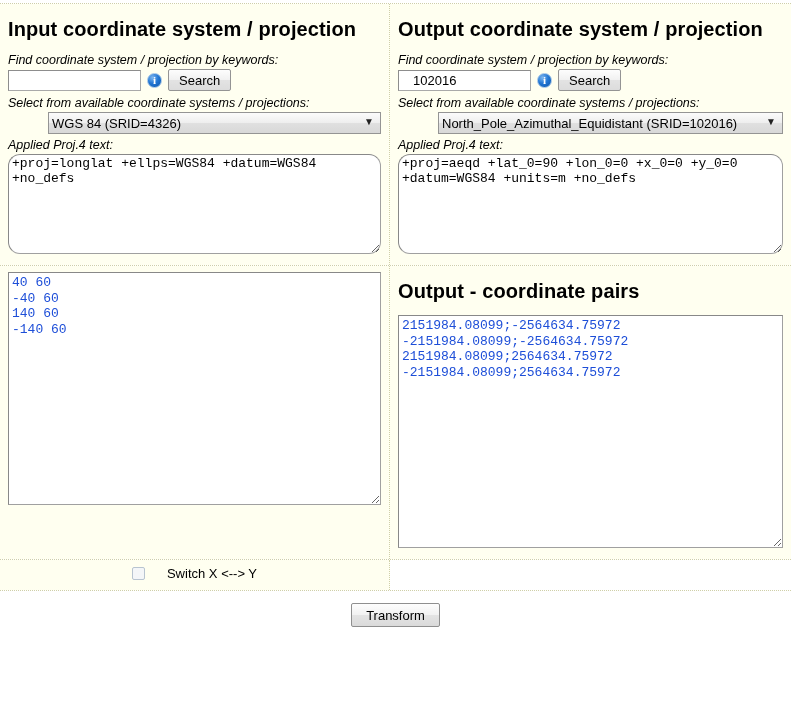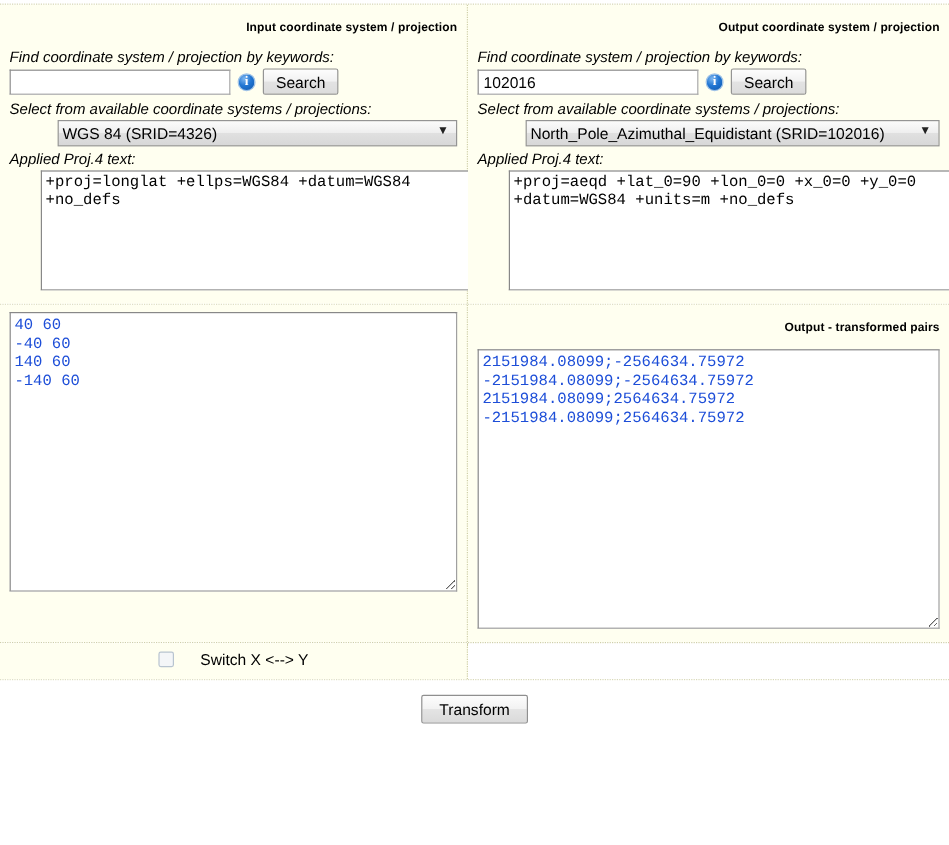--- a/index.html
+++ b/index.html
@@ -38,23 +38,23 @@
   }
   .panel.left {
     width: 390px;
     border-right: 1px dotted #cfcfa8;
   }
   .panel.right {
     width: 401px;
   }
 
   .panel-title {
-    text-align: right;
+    text-align: left;
     font-weight: bold;
-    font-size: 10px;
+    font-size: 20px;
     color: #000;
     margin: 8px 0 12px 0;
     letter-spacing: 0.1px;
   }
 
   .field-label {
     font-style: italic;
     font-size: 12.5px;
     color: #000000;
     margin: 0 0 2px 0;
@@ -63,25 +63,25 @@
 
   .search-row {
     display: flex;
     align-items: center;
     gap: 6px;
     margin-bottom: 5px;
   }
 
   input.text-input {
     box-sizing: border-box;
-    width: 184px;
+    width: 133px;
     height: 21px;
     font-family: "Liberation Sans", sans-serif;
     font-size: 13px;
-    padding: 1px 4px;
+    padding: 1px 14px;
     border: 1px solid #a9a9a9;
     border-top-color: #8d8d8d;
     border-left-color: #8d8d8d;
     background: #ffffff;
     color: #000;
     border-radius: 0;
   }
 
   .info-icon {
     width: 15px;
@@ -152,22 +152,21 @@
     line-height: 15px;
     color: #000;
     border: 1px solid #a0a0a0;
     border-top-color: #888;
     border-left-color: #888;
     background: #ffffff;
     padding: 1px 3px;
     resize: both;
     overflow: auto;
     white-space: pre;
-    border-radius: 0;
-    margin-left: 26px;
+    border-radius: 12px;
   }
 
   textarea.coord-text {
     box-sizing: border-box;
     width: 100%;
     height: 233px;
     font-family: "Liberation Mono", monospace;
     font-size: 13px;
     line-height: 15.5px;
     color: #1d4ed8;
@@ -310,21 +309,21 @@
   <div class="panel-grid" style="border-top:none;">
 
     <div class="panel left">
       <textarea class="coord-text" spellcheck="false" style="">40 60
 -40 60
 140 60
 -140 60</textarea>
     </div>
 
     <div class="panel right">
-      <div class="panel-title">Output - transformed pairs</div>
+      <div class="panel-title">Output - coordinate pairs</div>
       <textarea class="coord-text" spellcheck="false" style="">2151984.08099;-2564634.75972
 -2151984.08099;-2564634.75972
 2151984.08099;2564634.75972
 -2151984.08099;2564634.75972</textarea>
     </div>
   </div>
 
   <div class="check-grid">
     <div class="check-cell left">
       <label>

